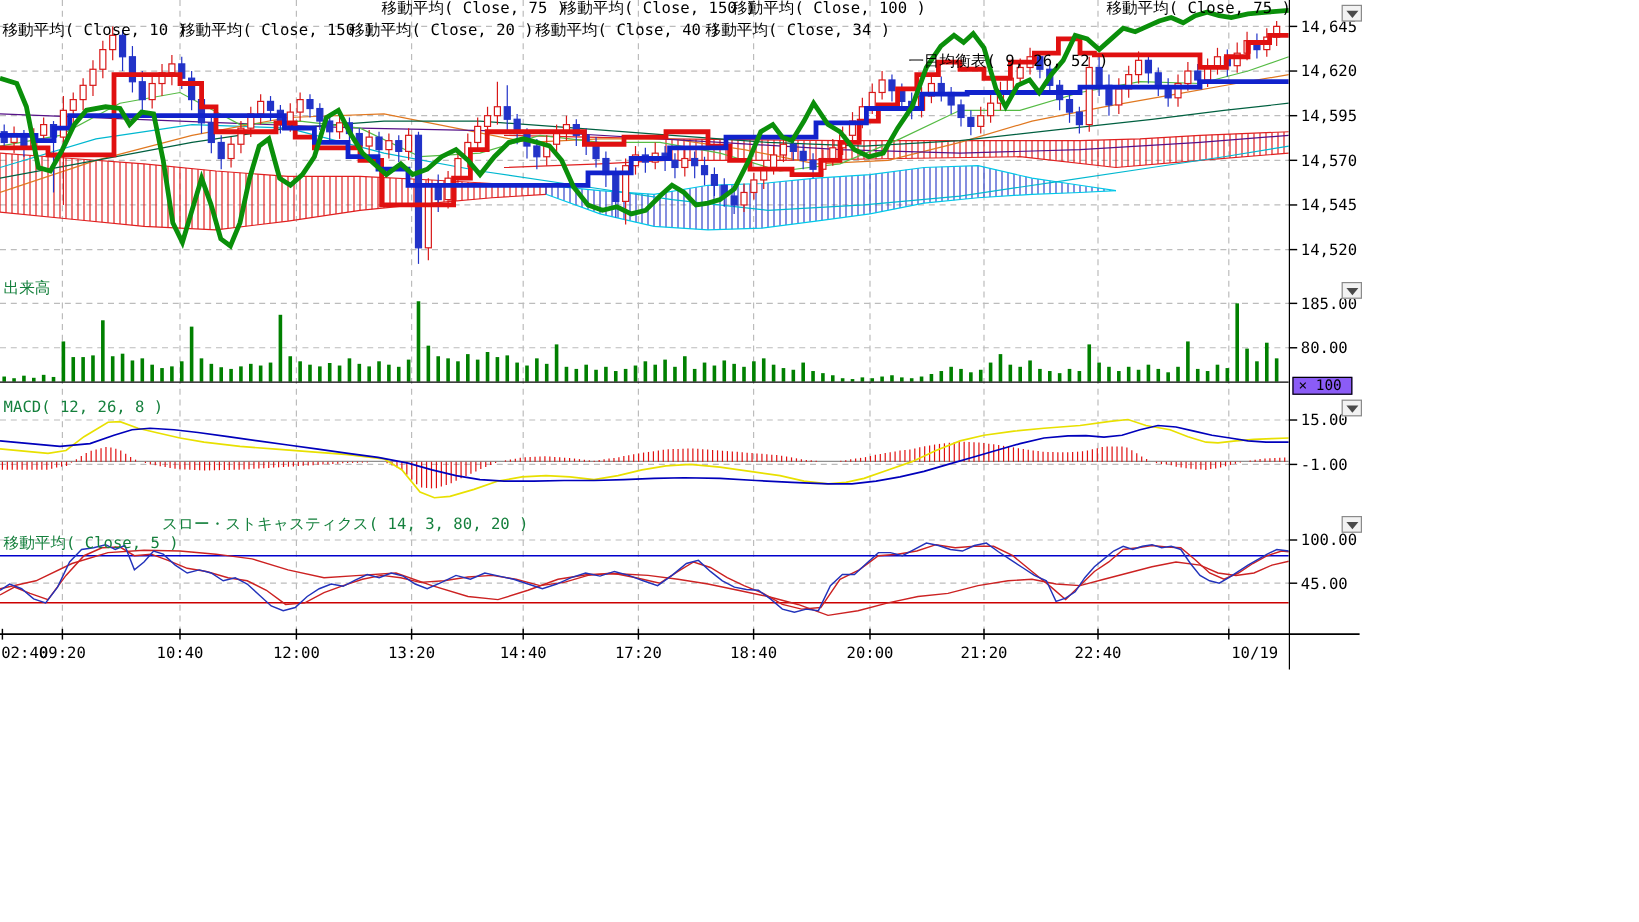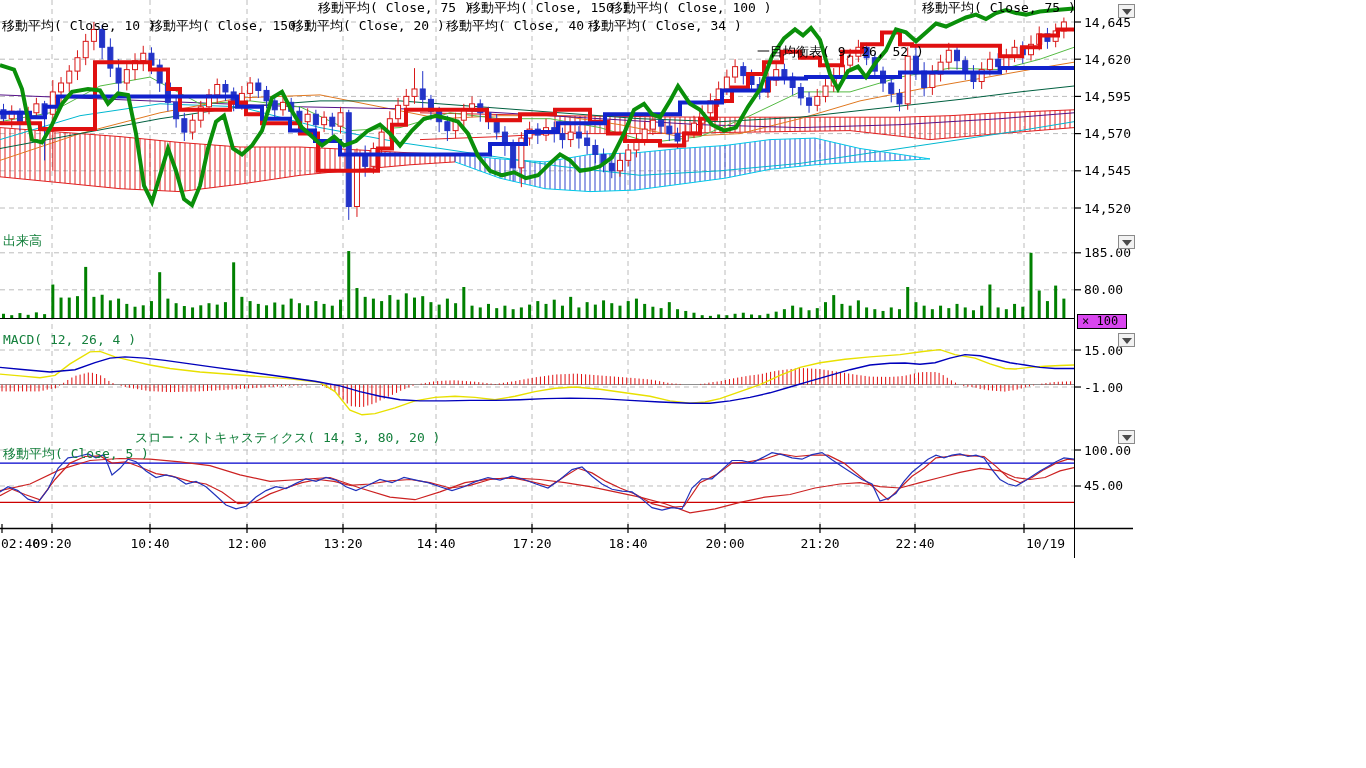--- a/index.html
+++ b/index.html
@@ -2,21 +2,21 @@
 <html><head>
 <meta charset="utf-8">
 <style>
   html,body{margin:0;padding:0;background:#fff}
   .stage{position:relative;width:1366px;height:768px;background:#fff;
          font-family:"DejaVu Sans Mono",monospace;overflow:hidden;color:#000}
   svg{position:absolute;left:0;top:0}
   .hrow span{position:absolute;top:0;white-space:pre;font-size:13px;line-height:13px;color:#000}
   .plabel{position:absolute;font-size:13px;white-space:pre;color:#15803d;line-height:13px}
   .multbox{position:absolute;left:1077px;top:314px;width:44px;height:13px;border:1px solid #000;
-           font-size:12px;line-height:13px;padding-left:4px;background:#d946ef}
+           font-size:12px;line-height:13px;padding-left:4px;background:#8b5cf6}
   .ddbtn{position:absolute;left:1118px;width:17px;height:14px;background:#f2f2f2;
          border:1px solid #8a8a8a;box-sizing:border-box;cursor:pointer}
   .ddbtn .tri{position:absolute;left:3px;top:4px;width:0;height:0;
          border-left:5px solid transparent;border-right:5px solid transparent;border-top:6px solid #4a4a4a}
 </style>
 </head>
 <body>
 
 <div class="stage">
   <svg id="chart" width="1366" height="768">
@@ -1115,21 +1115,21 @@
       <span style="left: 150px;">移動平均( Close, 150 )</span>
       <span style="left: 291px; text-align: right;">移動平均( Close, 20 )</span>
       <span style="left: 446px;">移動平均( Close, 40 )</span>
       <span style="left: 588px;">移動平均( Close, 34 )</span>
     </div>
 
   <div class="plabel" style="left:3px;top:234px">出来高</div>
   <div class="multbox">
     <span>× 100</span>
   </div>
-  <div class="plabel" style="left:3px;top:333px">MACD( 12, 26, 4 )</div>
+  <div class="plabel" style="left:3px;top:333px">MACD( 12, 26, 8 )</div>
   <div class="plabel" style="left:3px;top:447px">移動平均( Close, 5 )</div>
   <div class="plabel" style="left:135px;top:431px">スロー・ストキャスティクス( 14, 3, 80, 20 )</div>
 
   <div class="ddbtn" style="top:4px">
       <span class="tri"></span>
     </div>
   <div class="ddbtn" style="top:235px">
       <span class="tri"></span>
     </div>
   <div class="ddbtn" style="top:333px">

